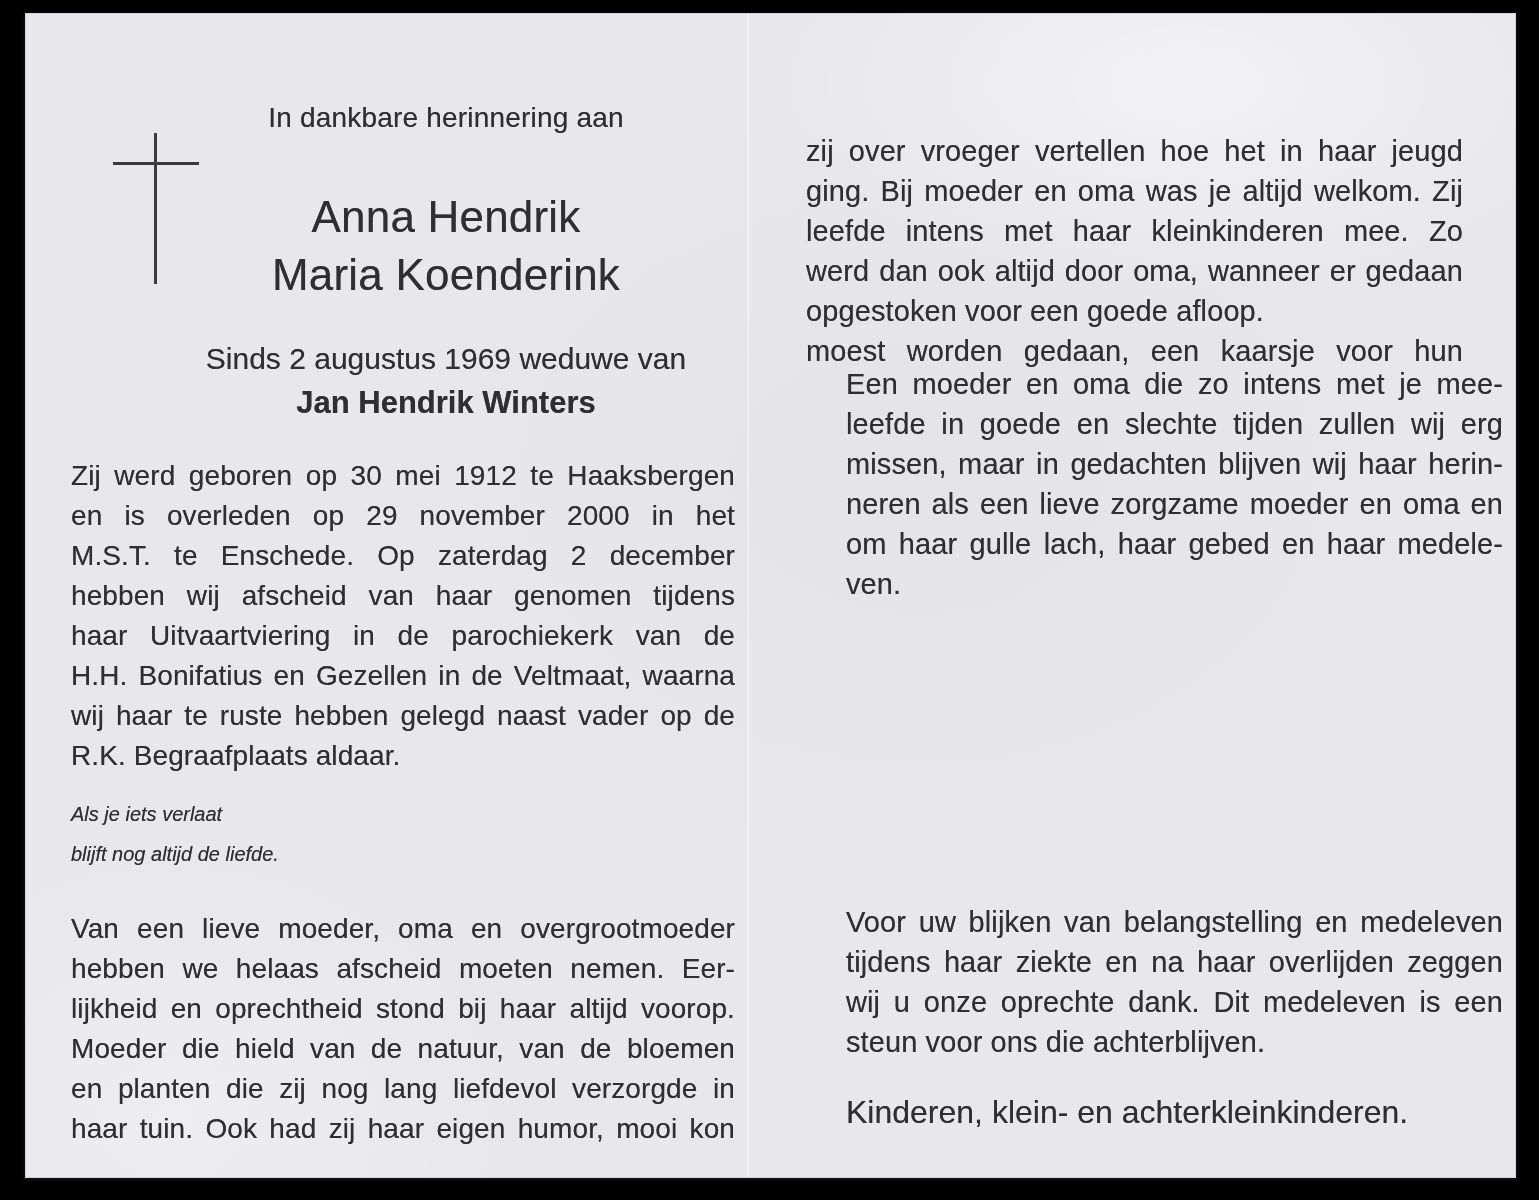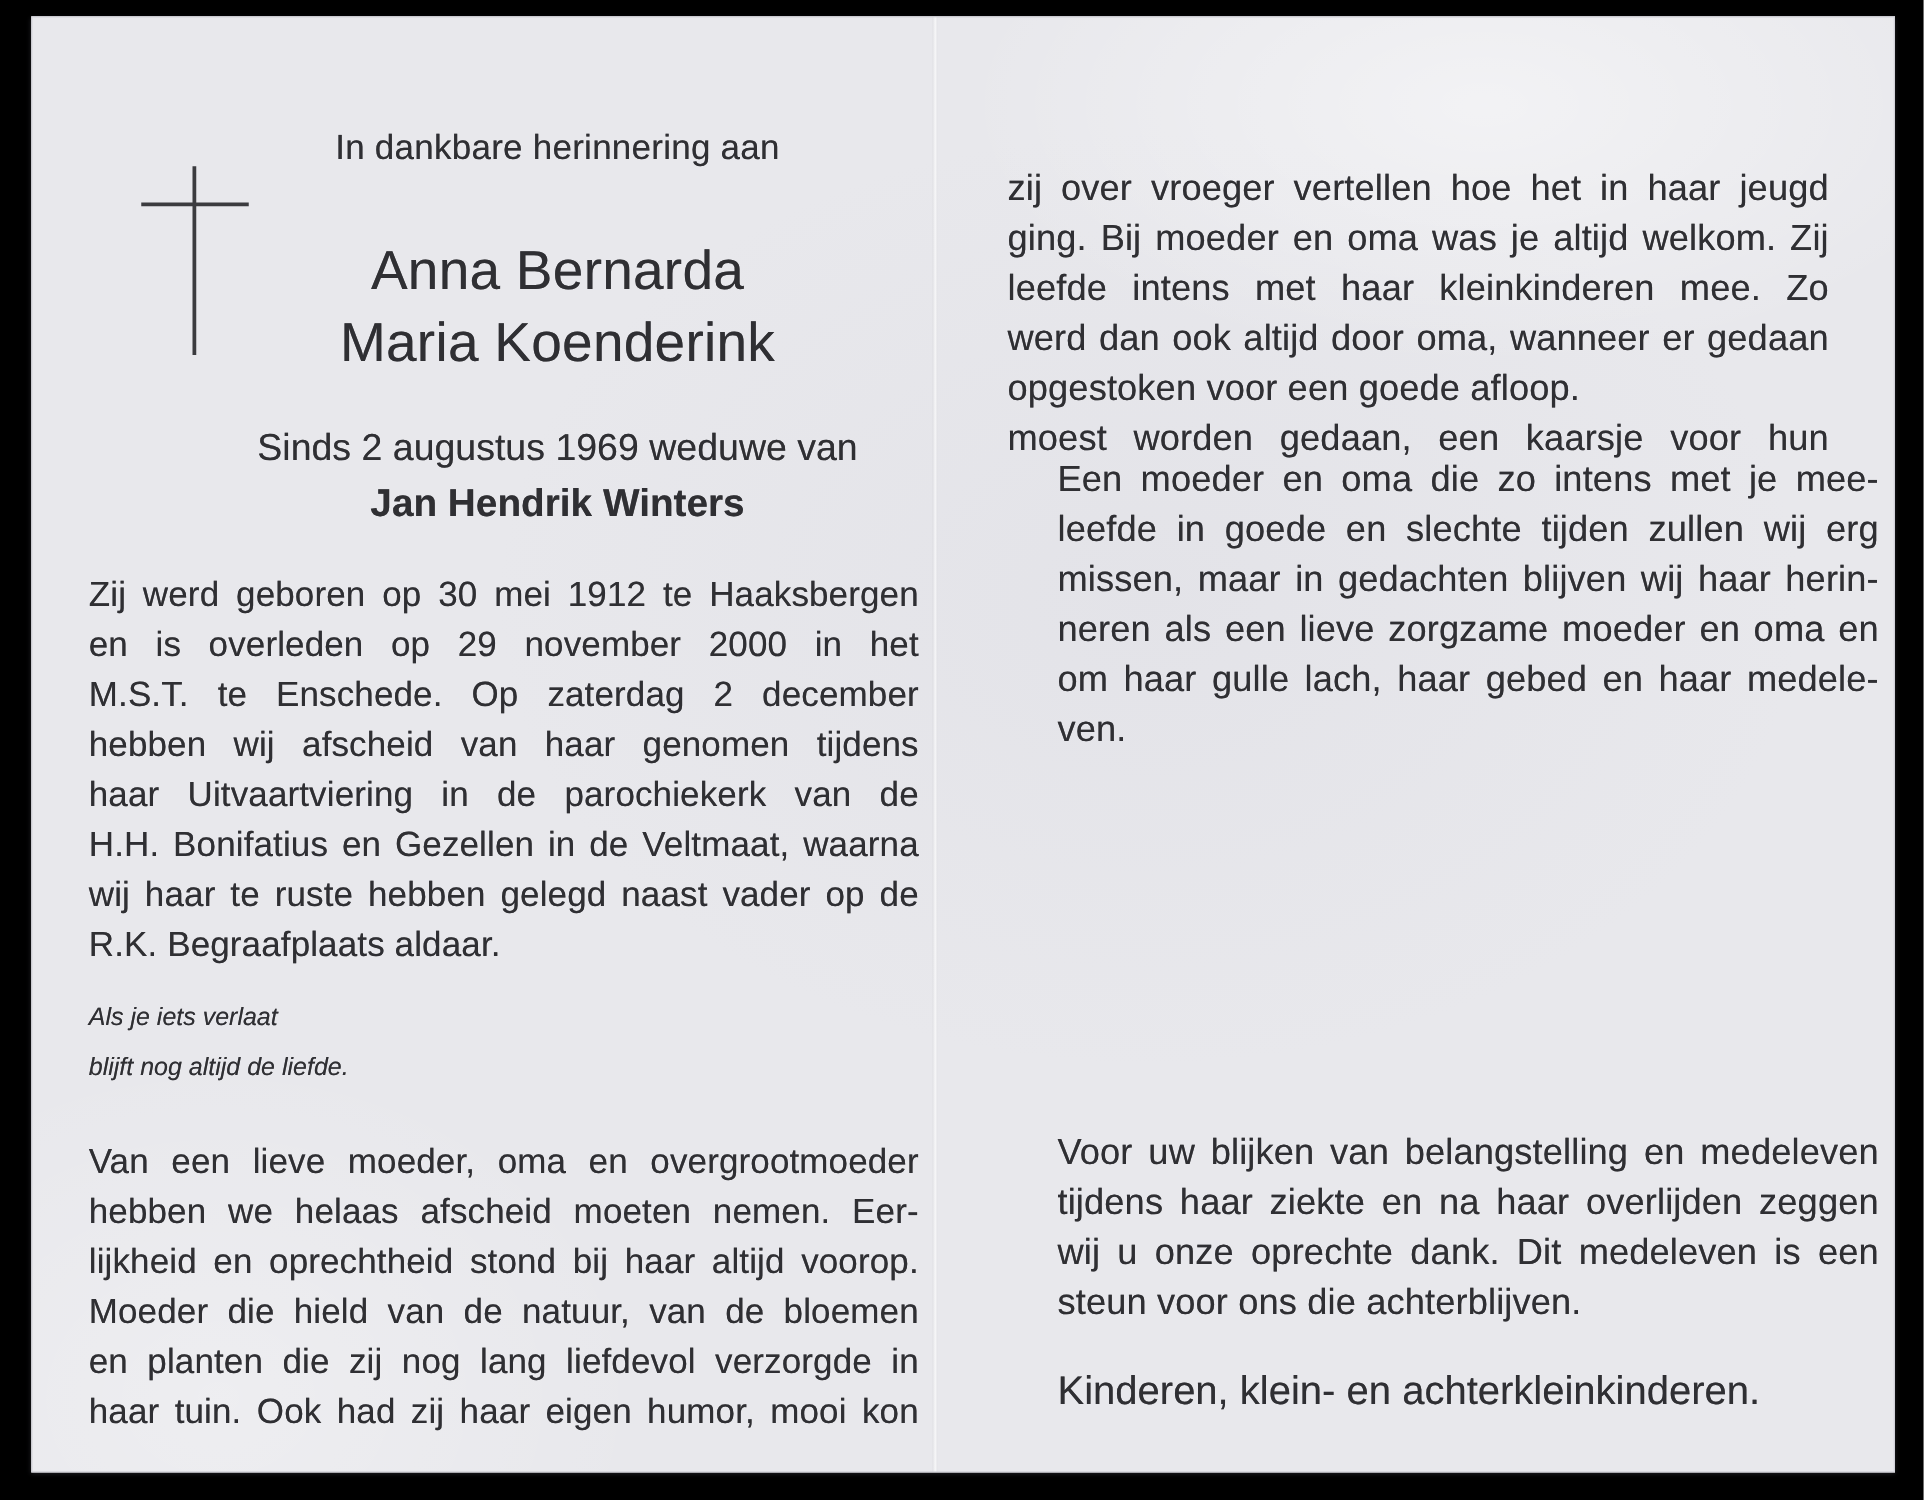--- a/index.html
+++ b/index.html
@@ -111,21 +111,21 @@
 
     <section>
       <div class="abs dedication center">In dankbare herinnering aan</div>
 
       <span>
         <span class="abs cross-v"></span>
         <span class="abs cross-h"></span>
       </span>
 
       <div class="abs names center">
-        <div>Anna Bernarda</div>
+        <div>Anna Hendrik</div>
         <div>Maria Koenderink</div>
       </div>
 
       <div class="abs widow center">Sinds 2 augustus 1969 weduwe van</div>
       <div class="abs husband center">Jan Hendrik Winters</div>
 
       <div class="abs para bio">
         <div class="jline">Zij werd geboren op 30 mei 1912 te Haaksbergen</div>
         <div class="jline">en is overleden op 29 november 2000 in het</div>
         <div class="jline">M.S.T. te Enschede. Op zaterdag 2 december</div>

